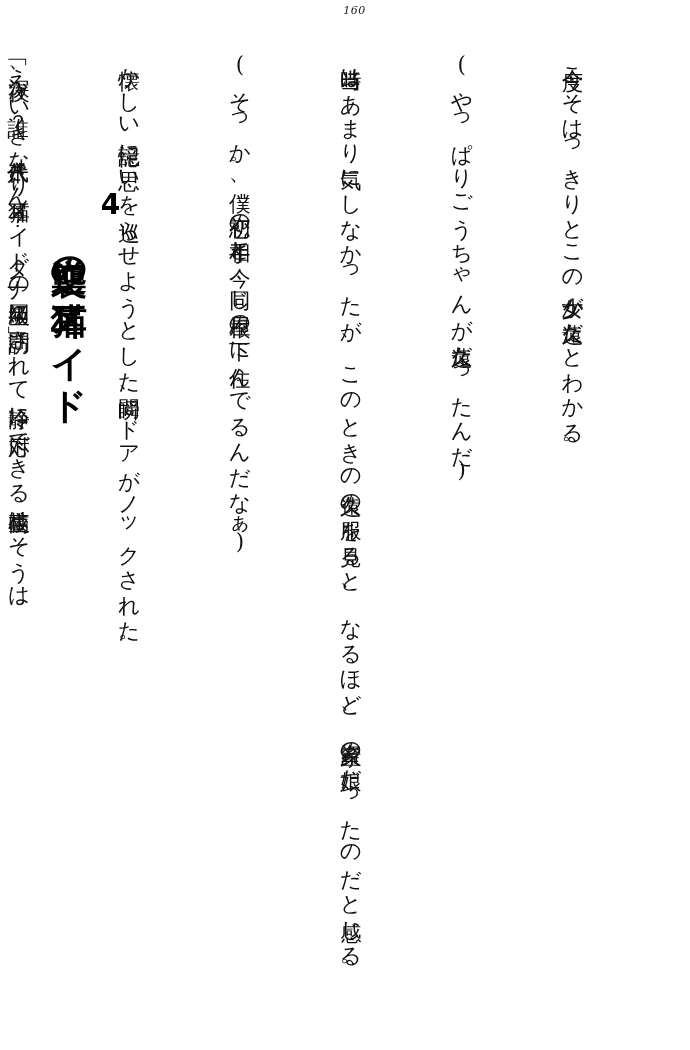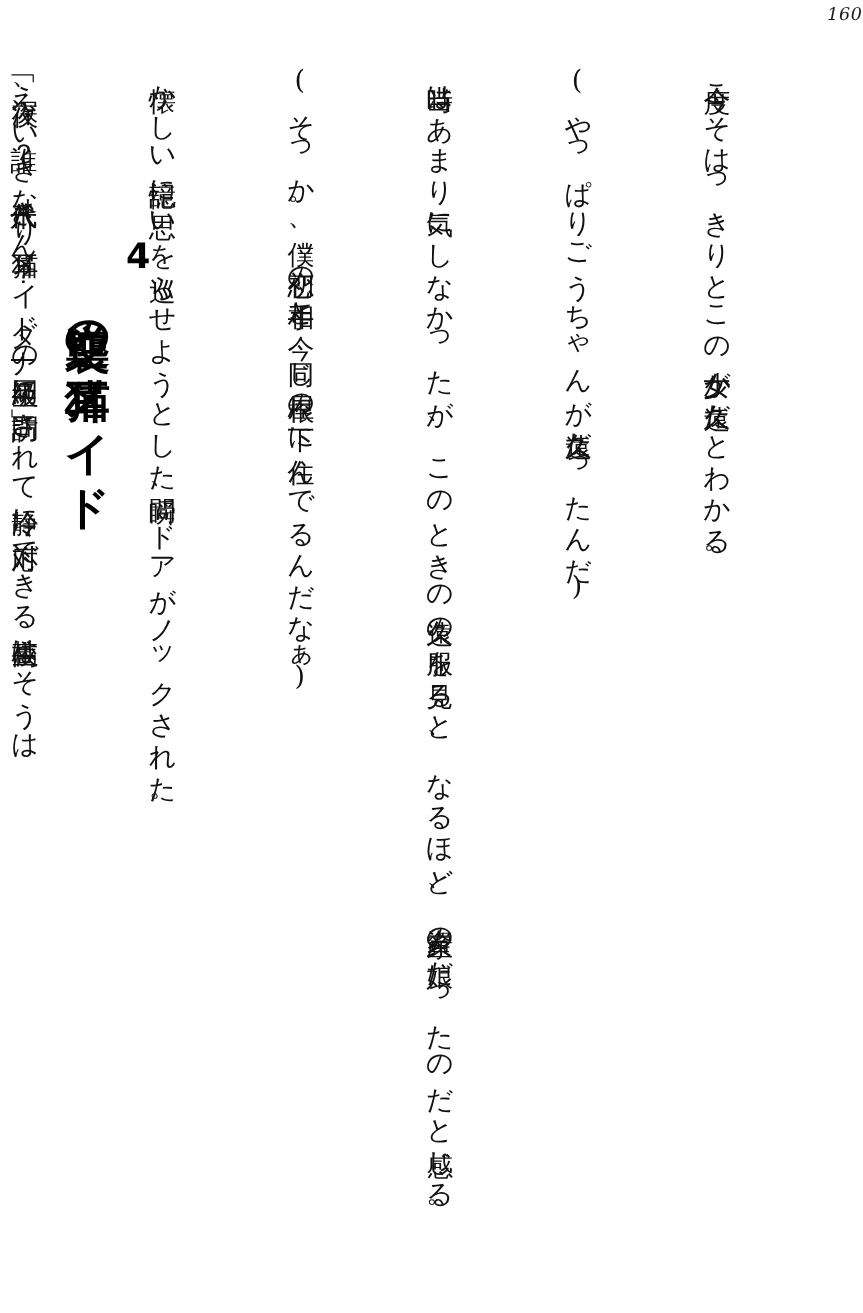--- a/index.html
+++ b/index.html
@@ -22,22 +22,22 @@
     width: 690px;
     height: 1050px;
     background: #ffffff;
   }
 
   .page-number {
     position: absolute;
     top: 4px;
     left: 0;
     right: 0;
-    text-align: right;
-    font-size: 14px;
+    text-align: center;
+    font-size: 11px;
     font-style: italic;
     font-family: "DejaVu Serif", "Liberation Serif", serif;
     color: #1a1a1a;
     letter-spacing: 0.5px;
     padding-left: 19px;
   }
 
   
   .body-text {
     position: absolute;

